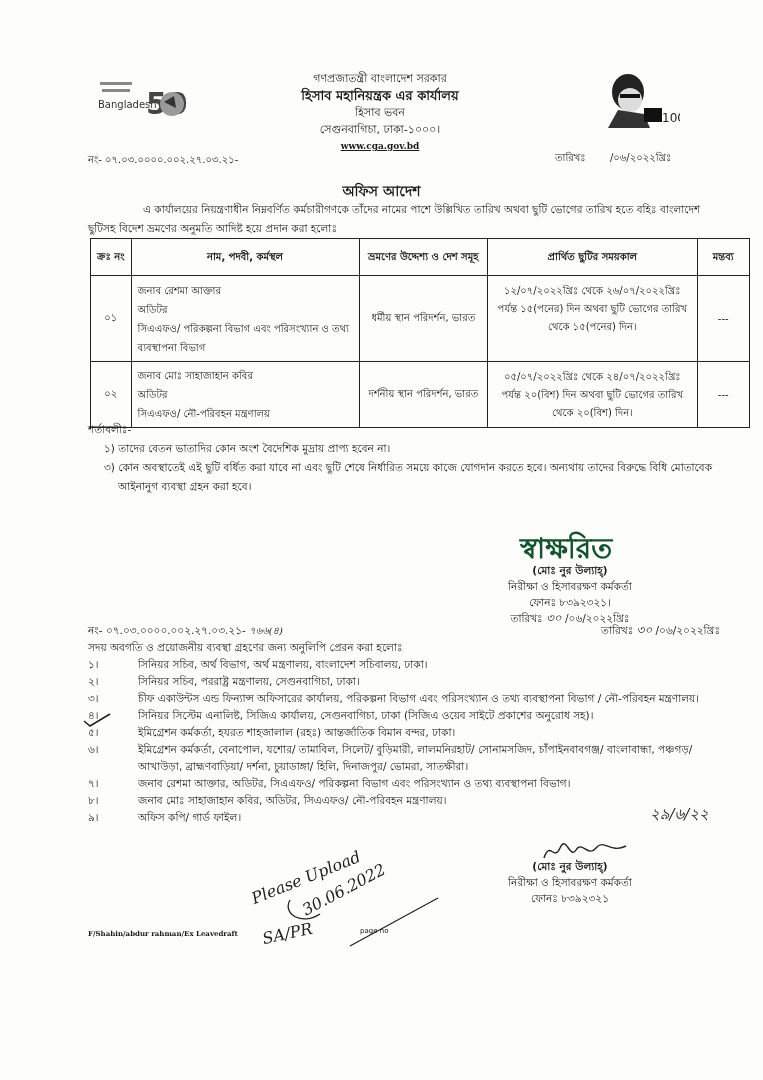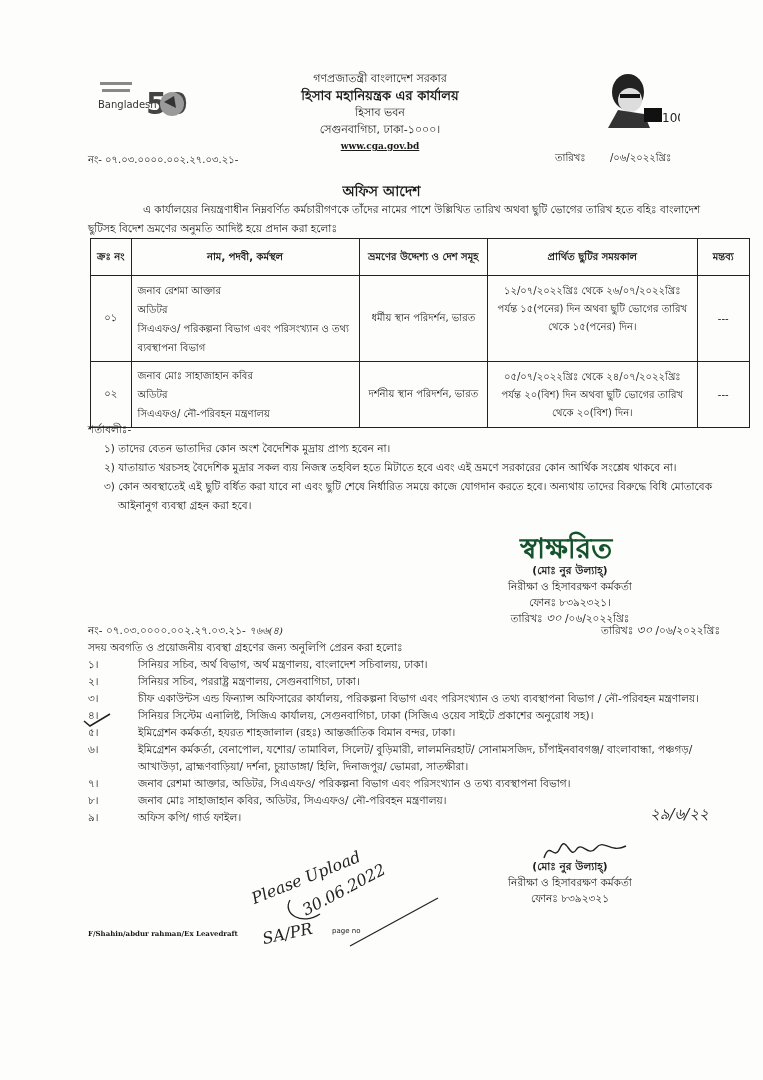--- a/index.html
+++ b/index.html
@@ -25,21 +25,21 @@
   .terms .item { padding-left: 30px; text-indent: -14px; }
   .stamp { left: 520px; top: 527px; width: 140px; text-align: left; color: #14532d; font-size: 28px; font-weight: bold; }
   .sig-block { left: 470px; width: 200px; text-align: center; font-size: 10.5px; line-height: 16px; }
   .sig-block .bold { font-weight: bold; }
   .hand { font-family: "DejaVu Serif", serif; font-style: italic; color: #222; }
   .cc { left: 88px; top: 622px; width: 640px; font-size: 10.5px; line-height: 17px; }
   .cc .row { display: flex; }
   .cc .num { width: 50px; flex: none; padding-left: 0; }
   .cc .txt { flex: 1; }
   .footer-path { left: 88px; top: 929px; font-size: 7px; font-weight: bold; font-family: "DejaVu Serif", serif; }
-  .page-no { left: 332px; top: 927px; font-size: 7px; }
+  .page-no { left: 360px; top: 927px; font-size: 7px; }
 </style>
 </head>
 <body>
 
 <div class="abs logo-left">
   <svg width="90" height="50" viewBox="0 0 90 50">
     <rect x="2" y="8" width="32" height="3" fill="#888"></rect>
     <rect x="4" y="15" width="28" height="3" fill="#888"></rect>
     <text x="0" y="34" font-size="10" font-family="DejaVu Sans, sans-serif" fill="#333">Bangladesh</text>
     <text x="48" y="40" font-size="30" font-family="DejaVu Sans, sans-serif" fill="#444" font-weight="bold">50</text>
@@ -106,21 +106,20 @@
       <td class="c">দর্শনীয় স্থান পরিদর্শন, ভারত</td>
       <td class="c" style="line-height:18px;">০৫/০৭/২০২২খ্রিঃ থেকে ২৪/০৭/২০২২খ্রিঃ পর্যন্ত ২০(বিশ) দিন অথবা ছুটি ভোগের তারিখ থেকে ২০(বিশ) দিন।</td>
       <td class="c">---</td>
     </tr>
   </tbody>
 </table>
 
 <div class="abs terms">
   <div>শর্তাবলীঃ-</div>
   <div class="item">১) তাদের বেতন ভাতাদির কোন অংশ বৈদেশিক মুদ্রায় প্রাপ্য হবেন না।</div>
-  <div class="item">২) যাতায়াত খরচসহ বৈদেশিক মুদ্রার সকল ব্যয় নিজস্ব তহবিল হতে মিটাতে হবে এবং এই ভ্রমণে সরকারের কোন আর্থিক সংশ্লেষ থাকবে না।</div>
   <div class="item">৩) কোন অবস্থাতেই এই ছুটি বর্ধিত করা যাবে না এবং ছুটি শেষে নির্ধারিত সময়ে কাজে যোগদান করতে হবে। অন্যথায় তাদের বিরুদ্ধে বিধি মোতাবেক আইনানুগ ব্যবস্থা গ্রহন করা হবে।</div>
 </div>
 
 <div class="abs stamp">স্বাক্ষরিত</div>
 <div class="abs sig-block" style="top:562px;">
   <div class="bold">(মোঃ নুর উল্যাহ্)</div>
   <div>নিরীক্ষা ও হিসাবরক্ষণ কর্মকর্তা</div>
   <div>ফোনঃ ৮৩৯২৩২১।</div>
   <div>
     <span>তারিখঃ</span>

